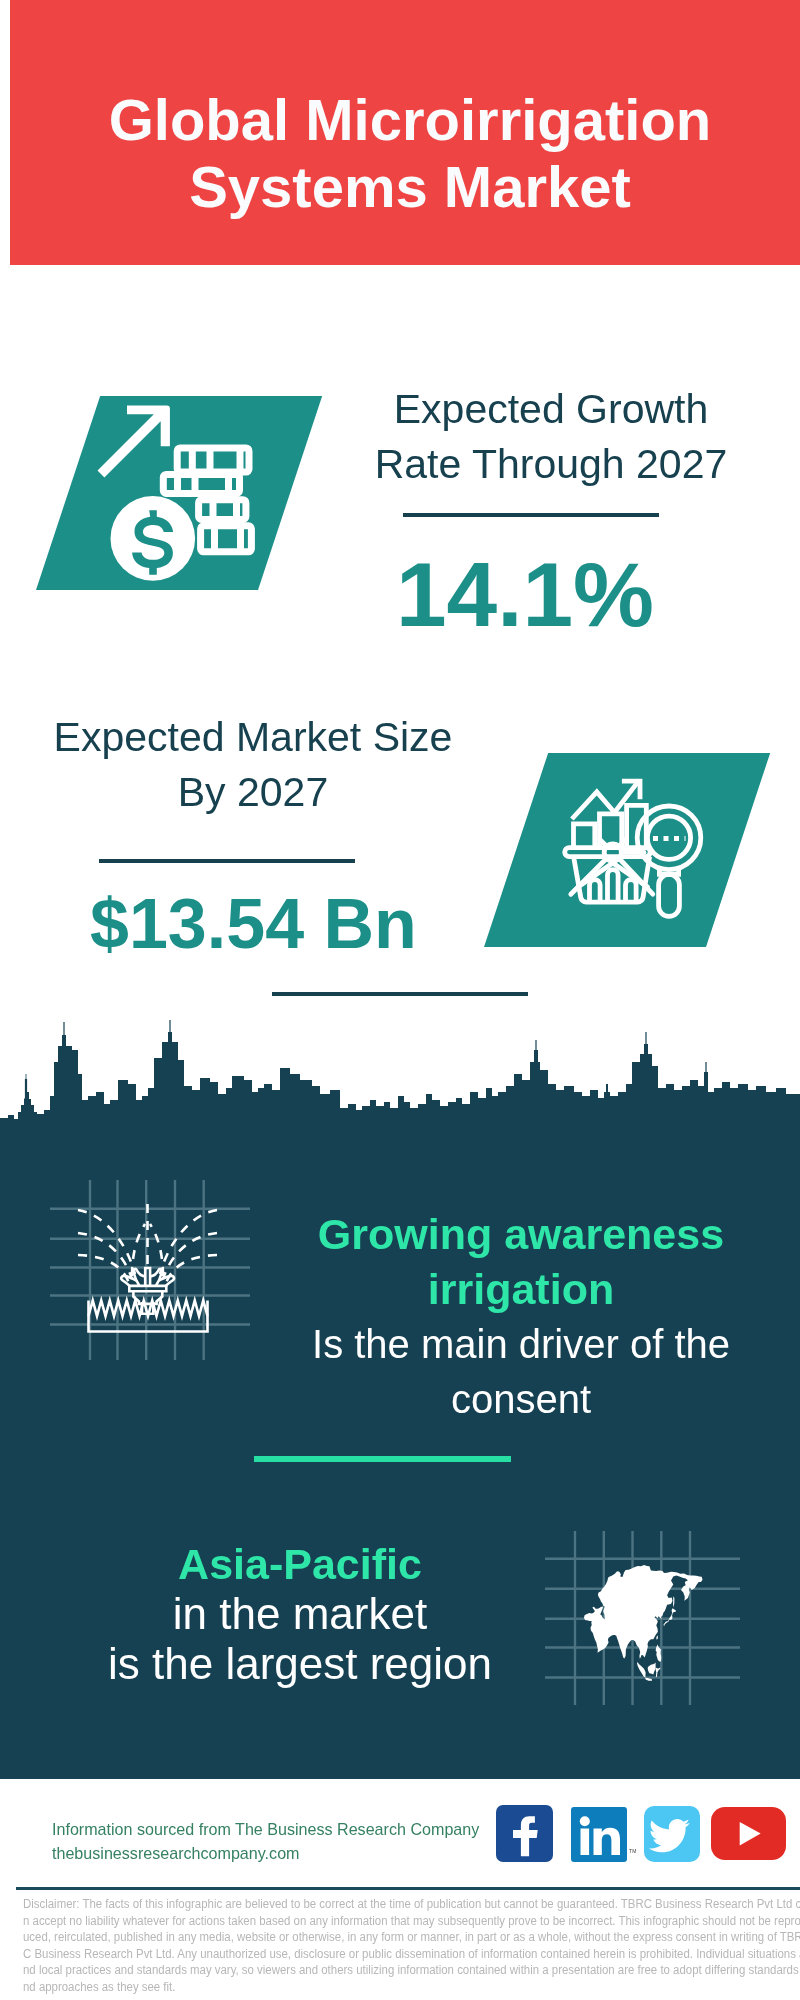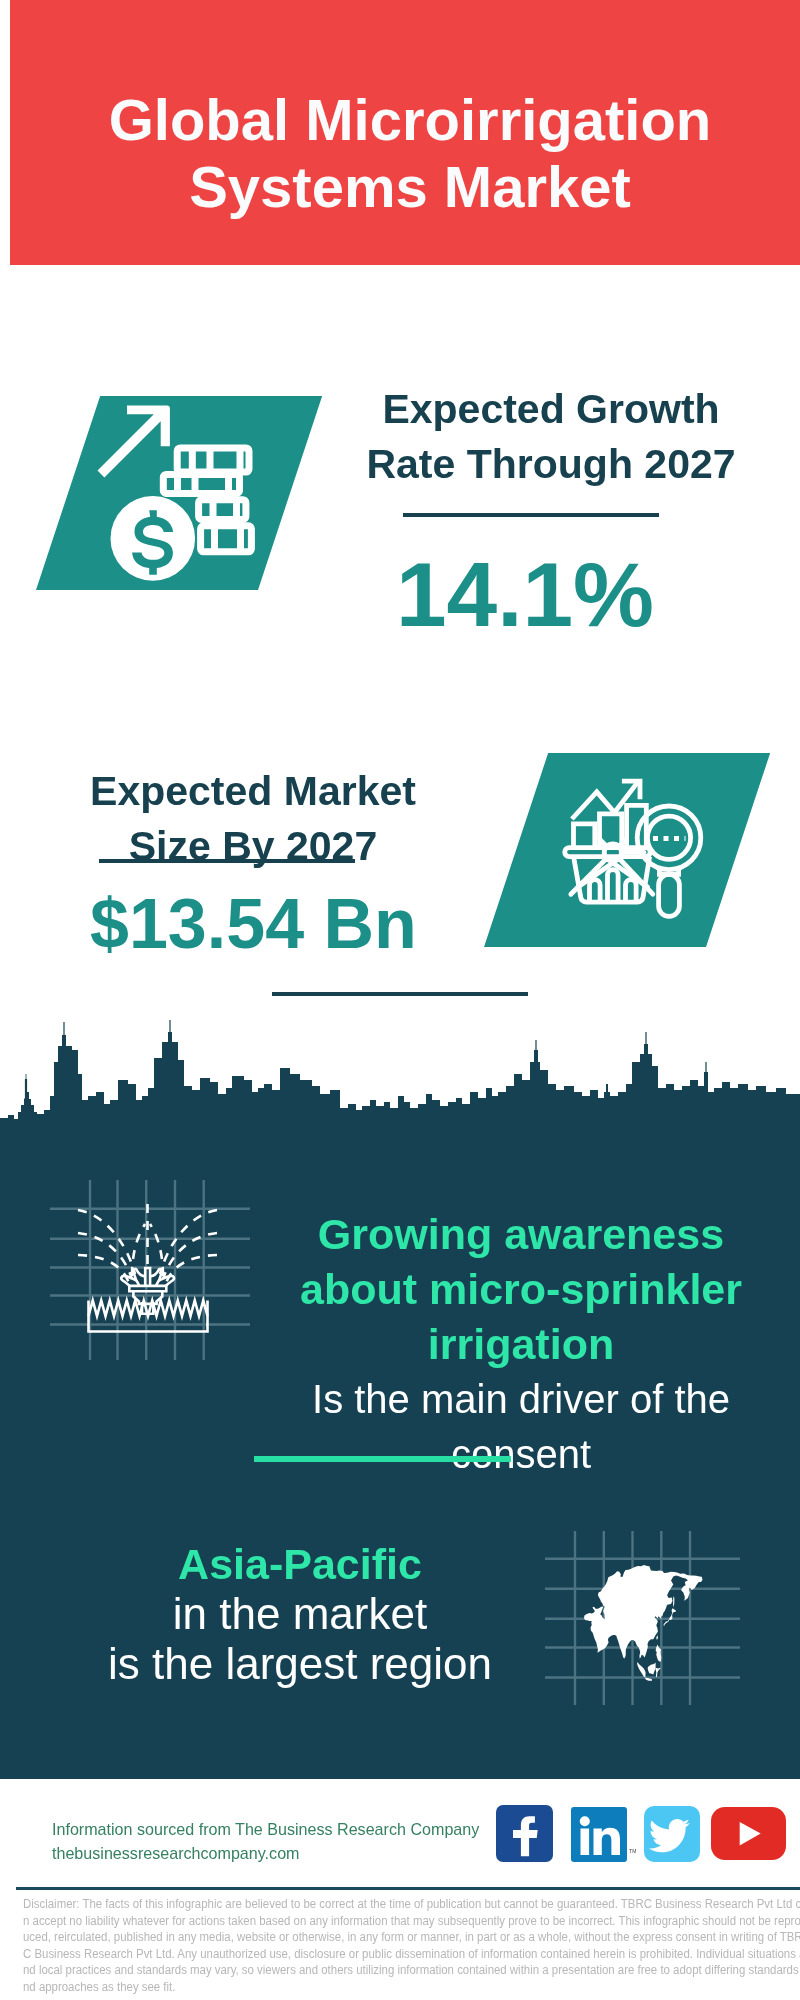--- a/index.html
+++ b/index.html
@@ -7,33 +7,33 @@
   .page{position:relative;width:800px;height:2000px;background:#ffffff;}
 
   
   .header{position:absolute;left:10px;top:0;width:800px;height:265px;background:#ef4444;}
   .header h1{margin:0;position:absolute;left:80px;top:86px;width:640px;text-align:center;color:#f9fbfc;
     font-size:58px;line-height:67px;font-weight:bold;}
 
   
   .plg{position:absolute;background:#1b8f88;}
   .divider{position:absolute;background:#17414f;height:4px;}
-  .stat-title{position:absolute;color:#17414f;font-weight:bold;font-size:41px;line-height:55px;text-align:center;}
+  .stat-title{position:absolute;color:#17414f;font-weight:normal;font-size:41px;line-height:55px;text-align:center;}
   .stat-value{position:absolute;color:#1b8f88;font-weight:bold;text-align:center;white-space:nowrap;}
 
   .plg{width:222px;height:194px;transform:skewX(-18.3deg);transform-origin:bottom left;}
   .plg1{left:36px;top:396px;}
   .plg2{left:484px;top:753px;}
   .tile-svg{position:absolute;overflow:visible;}
   .icon1{left:100px;top:396px;width:190px;height:194px;}
   .icon2{left:548px;top:753px;width:190px;height:194px;}
   .st1{left:351px;top:382px;width:400px;}
   .dv1{left:403px;top:513px;width:256px;}
   .sv1{left:375px;top:549px;width:300px;font-size:91px;line-height:91px;}
-  .st2{left:53px;top:764px;width:400px;}
+  .st2{left:53px;top:710px;width:400px;}
   .dv2{left:99px;top:859px;width:256px;}
   .sv2{left:90px;top:889px;width:300px;font-size:70px;line-height:70px;}
 
   
   .dv3{left:272px;top:992px;width:256px;}
   .skyline{position:absolute;left:0;top:1015px;width:800px;height:110px;}
   .dark{position:absolute;left:0;top:1122px;width:800px;height:657px;background:#164152;}
 
   .grid-svg{position:absolute;overflow:hidden;}
   .grid1{left:50px;top:1180px;width:200px;height:180px;}
@@ -188,21 +188,20 @@
       <path d="M79.3 105.9 h37 v5.4 h-37 z"></path>
       <path d="M83.4 111.3 v5.3 l5.5 4.8 v2.5 h17.7 v-2.5 l5.7 -4.8 v-5.3"></path>
       <path d="M92 121.9 v11.8 h11.3 V121.9"></path>
 
       <path d="M38.5 136 L42.75 120.5 L47 136 L51.25 120.5 L55.5 136 L59.75 120.5 L64 136 L68.25 120.5 L72.5 136 L76.75 120.5 L81 136 L85.25 120.5 L89.5 136 L93.75 120.5 L98 136 L102.25 120.5 L106.5 136 L110.75 120.5 L115 136 L119.25 120.5 L123.5 136 L127.75 120.5 L132 136 L136.25 120.5 L140.5 136 L144.75 120.5 L149 136 L153.25 120.5 L157.5 136"></path>
       <path d="M38.5 120.5 V151.5 H157.5 V120.5"></path>
     </g>
   </svg>
   <div class="dtext dtext1">
     <div class="hl">Growing awareness</div>
-    <div class="hl">about micro-sprinkler</div>
     <div class="hl">irrigation</div>
     <div class="rest">Is the main driver of the</div>
     <div class="rest">consent</div>
   </div>
   <div class="divider dv4"></div>
 
   <div class="dtext dtext2">
     <div class="hl">Asia-Pacific</div>
     <div class="rest">in the market</div>
     <div class="rest">is the largest region</div>

